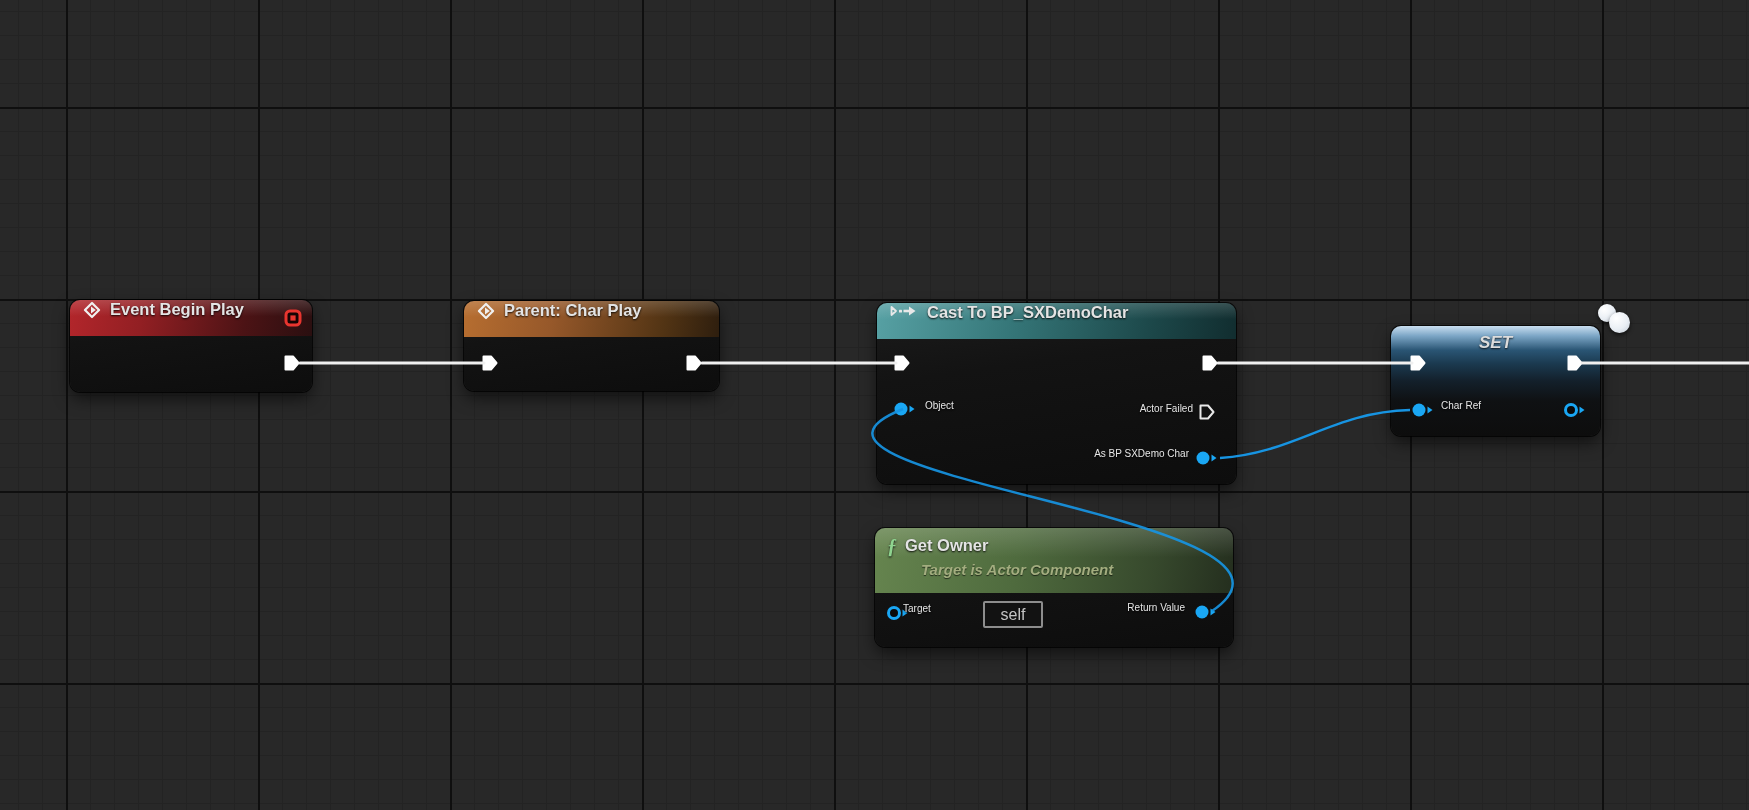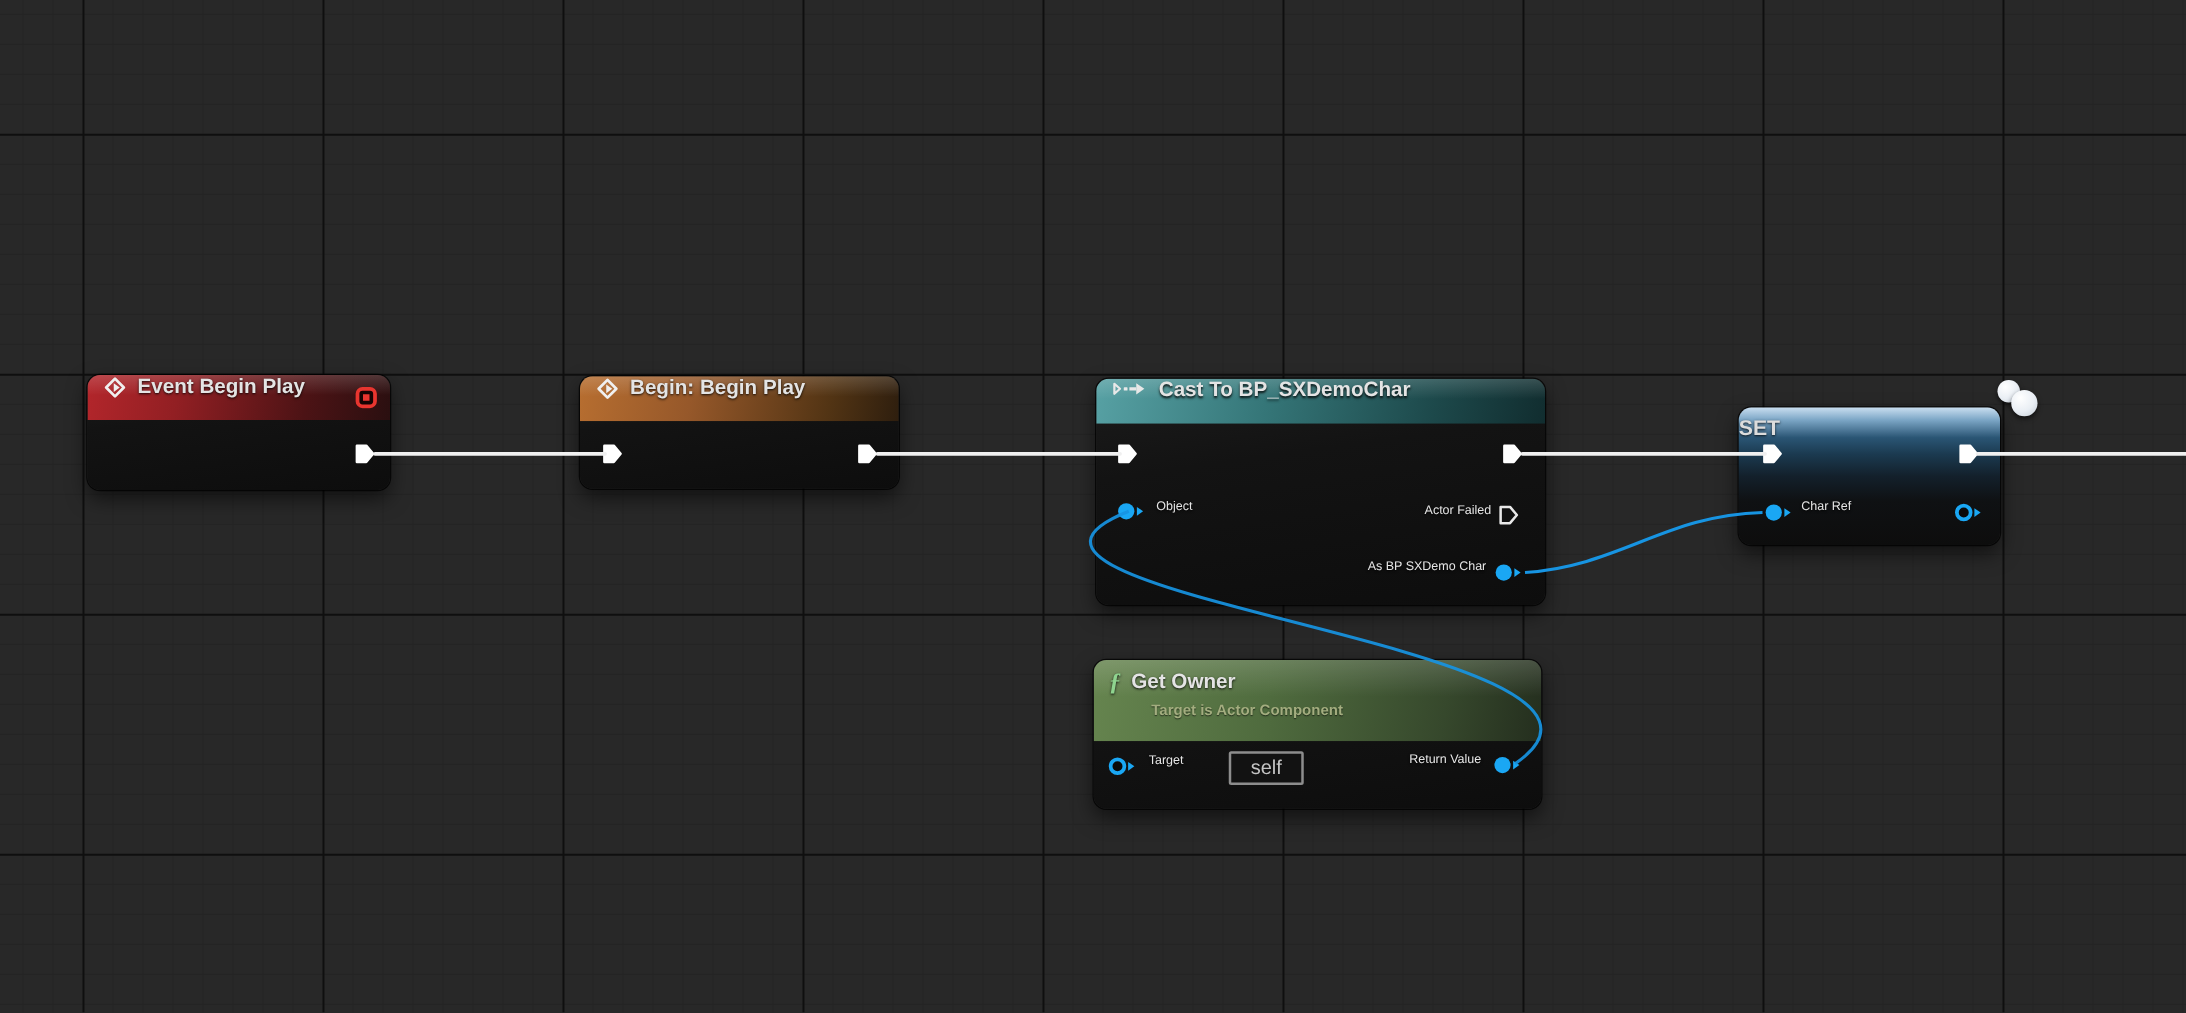--- a/index.html
+++ b/index.html
@@ -33,25 +33,25 @@
   .hdr-cast{--hdr:linear-gradient(100deg,#57a1a4 0%,#357678 38%,#1d494b 75%,#112d2f 100%);}
   .hdr-func{--hdr:linear-gradient(100deg,#66854f 0%,#4f6b3e 40%,#36482c 78%,#242e1e 100%);}
   .pin-label{position:absolute;color:#e6e6e6;font-size:10px;text-shadow:0 1px 2px #000;white-space:nowrap;}
   .pin{position:absolute;}
   .wire-layer{position:absolute;left:0;top:0;z-index:5;pointer-events:none;}
   .self-box{
     position:absolute;box-sizing:border-box;border:2px solid #8d8d8d;border-radius:2px;
     background:#121212;color:#c4c4c4;font-size:16px;line-height:23px;text-align:center;
   }
   .func-glyph{font-family:"Liberation Serif",serif;font-style:italic;font-weight:700;color:#8fd48f;font-size:20px;line-height:20px;}
-  .subtitle{position:absolute;font-size:12px;color:#a3ad7f;text-shadow:0 1px 1px rgba(0,0,0,.6);white-space:nowrap;text-align:center;}
+  .subtitle{position:absolute;font-size:15px;font-style:italic;color:#a3ad7f;text-shadow:0 1px 1px rgba(0,0,0,.6);white-space:nowrap;text-align:center;}
   .set-node{
     background:linear-gradient(180deg,#c9def0 0%,#7ca6c6 9%,#2a5574 22%,#1b3a50 34%,#13202b 50%,#0f1113 68%,#0d0d0d 100%);
   }
-  .set-title{position:absolute;left:0;right:0;top:7px;text-align:left;color:#dcdcdc;font-size:17px;font-weight:700;text-shadow:0 1px 2px rgba(0,0,0,.8);}
+  .set-title{position:absolute;left:0;right:0;top:7px;text-align:center;color:#dcdcdc;font-size:17px;font-weight:700;text-shadow:0 1px 2px rgba(0,0,0,.8);font-style:italic;}
   .bubble{position:absolute;border-radius:50%;background:radial-gradient(circle at 35% 30%,#ffffff 0%,#e9eef4 55%,#c3ccd6 100%);box-shadow:0 2px 4px rgba(0,0,0,.6);z-index:6;}
 </style>
 </head>
 <body>
 
 <div id="canvas">
 
   <div class="node" style="left:70px;top:300px;width:242px;height:92px;">
     <div class="node-header hdr-event">
       <svg width="20" height="20" viewBox="0 0 20 20">
@@ -68,21 +68,21 @@
       <polygon points="2.5,2.5 10,2.5 15.5,9 10,15.5 2.5,15.5" fill="#fff" stroke="#fff" stroke-width="2" stroke-linejoin="round"></polygon>
     </svg>
   </div>
 
   <div class="node" style="left:464px;top:301px;width:255px;height:90px;">
     <div class="node-header hdr-parent">
       <svg width="20" height="20" viewBox="0 0 20 20">
         <rect x="5" y="5" width="10" height="10" transform="rotate(45 10 10)" stroke="#f0f0f0" stroke-width="2.2" fill="none" stroke-linejoin="round"></rect>
         <path d="M9 6.5 L13.8 10 L9 13.5 Z" fill="#f0f0f0"></path>
       </svg>
-      <span>Begin: Begin Play</span>
+      <span>Parent: Char Play</span>
     </div>
     <svg class="pin" style="left:17px;top:53px;" width="18" height="18" viewBox="0 0 18 18">
       <polygon points="2.5,2.5 10,2.5 15.5,9 10,15.5 2.5,15.5" fill="#fff" stroke="#fff" stroke-width="2" stroke-linejoin="round"></polygon>
     </svg>
     <svg class="pin" style="left:221px;top:53px;" width="18" height="18" viewBox="0 0 18 18">
       <polygon points="2.5,2.5 10,2.5 15.5,9 10,15.5 2.5,15.5" fill="#fff" stroke="#fff" stroke-width="2" stroke-linejoin="round"></polygon>
     </svg>
   </div>
 
   <div class="node" style="left:877px;top:303px;width:359px;height:181px;">
@@ -139,21 +139,21 @@
   <div class="node" style="left:875px;top:528px;width:358px;height:119px;">
     <div class="node-header hdr-func" style="height:57px;align-items:flex-start;padding-top:8px;">
       <span class="func-glyph">ƒ</span>
       <span>Get Owner</span>
       <span class="subtitle" style="left:46px;top:33px;">Target is Actor Component</span>
     </div>
     <svg class="pin" style="left:10px;top:77px;" width="24" height="16" viewBox="0 0 24 16">
       <circle cx="9" cy="8" r="5.5" fill="#0a0a0a" stroke="#1aa7f4" stroke-width="3"></circle>
       <path d="M17.5 4.5 L22.5 8 L17.5 11.5 Z" fill="#1aa7f4"></path>
     </svg>
-    <span class="pin-label" style="left:44px;top:75px;">Target</span>
+    <span class="pin-label" style="left:28px;top:75px;">Target</span>
     <div class="self-box" style="left:108px;top:73px;width:60px;height:27px;">self</div>
     <span class="pin-label" style="right:48px;top:74px;">Return Value</span>
     <svg class="pin" style="left:318px;top:76px;" width="24" height="16" viewBox="0 0 24 16">
       <circle cx="9" cy="8" r="6.5" fill="#1aa7f4"></circle>
       <path d="M17.5 4.5 L22.5 8 L17.5 11.5 Z" fill="#1aa7f4"></path>
     </svg>
   </div>
 
   <svg class="wire-layer" width="1749" height="810" viewBox="0 0 1749 810">
     <path d="M 300 363 L 484 363" stroke="#f0f0f0" stroke-width="3" fill="none" stroke-linecap="round"></path>

